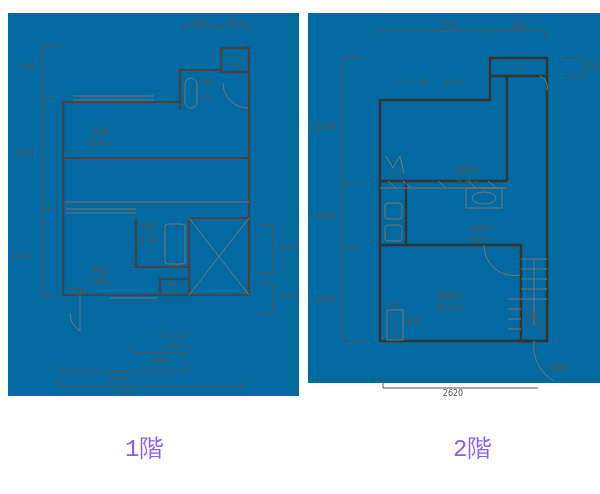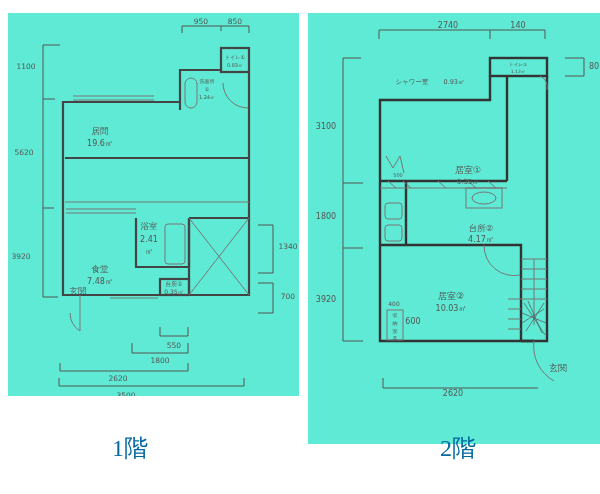--- a/index.html
+++ b/index.html
@@ -1,21 +1,21 @@
 <!DOCTYPE html>
 <html><head>
 <meta charset="utf-8">
 <style>
   html, body { margin:0; padding:0; background:#ffffff; }
   body { width:600px; height:494px; position:relative; overflow:hidden;
          font-family:"DejaVu Sans", sans-serif; }
-  .panel { position:absolute; background:#5eead4; }
+  .panel { position:absolute; background:#0369a1; }
   .panel svg { position:absolute; left:0; top:0; }
-  .floor-label { position:absolute; font-family:Liberation Serif, serif;
-                 font-size:24px; color:#0369a1; }
+  .floor-label { position:absolute; font-family:Liberation Mono, monospace;
+                 font-size:24px; color:#8b5cf6;margin-left:13px; }
   svg text { font-family:"DejaVu Sans", sans-serif; fill:#555; }
 </style>
 </head>
 <body>
 
 <div class="panel" style="left:8px;top:13px;width:291px;height:383px;">
   <svg width="291" height="383" viewBox="0 0 291 383">
     <g stroke="#555" stroke-width="1" fill="none">
 
       <path d="M174 20 V13 H241 V20"></path>
@@ -85,21 +85,21 @@
       <text x="141" y="241" font-size="8">㎡</text>
       <text x="92" y="259" font-size="8.5">食堂</text>
       <text x="92" y="271" font-size="8">7.48㎡</text>
       <text x="166" y="273" font-size="6">台所①</text>
       <text x="166" y="281" font-size="6">0.35㎡</text>
       <text x="70" y="281" font-size="8.5" fill="#333">玄関</text>
     </g>
   </svg>
 </div>
 
-<div class="panel" style="left:308px;top:13px;width:292px;height:431px;">
+<div class="panel" style="left:308px;top:13px;width:292px;height:370px;">
   <svg width="292" height="383" viewBox="0 0 292 383">
     <g stroke="#555" stroke-width="1" fill="none">
 
       <path d="M71 26 V17 H237 V26"></path>
         <path d="M182 17 V26"></path>
 
       <path d="M257 45 H276 V63 H257"></path>
 
       <path d="M53 45 H35 V328 H55"></path>
       <path d="M35 170 H55"></path>

